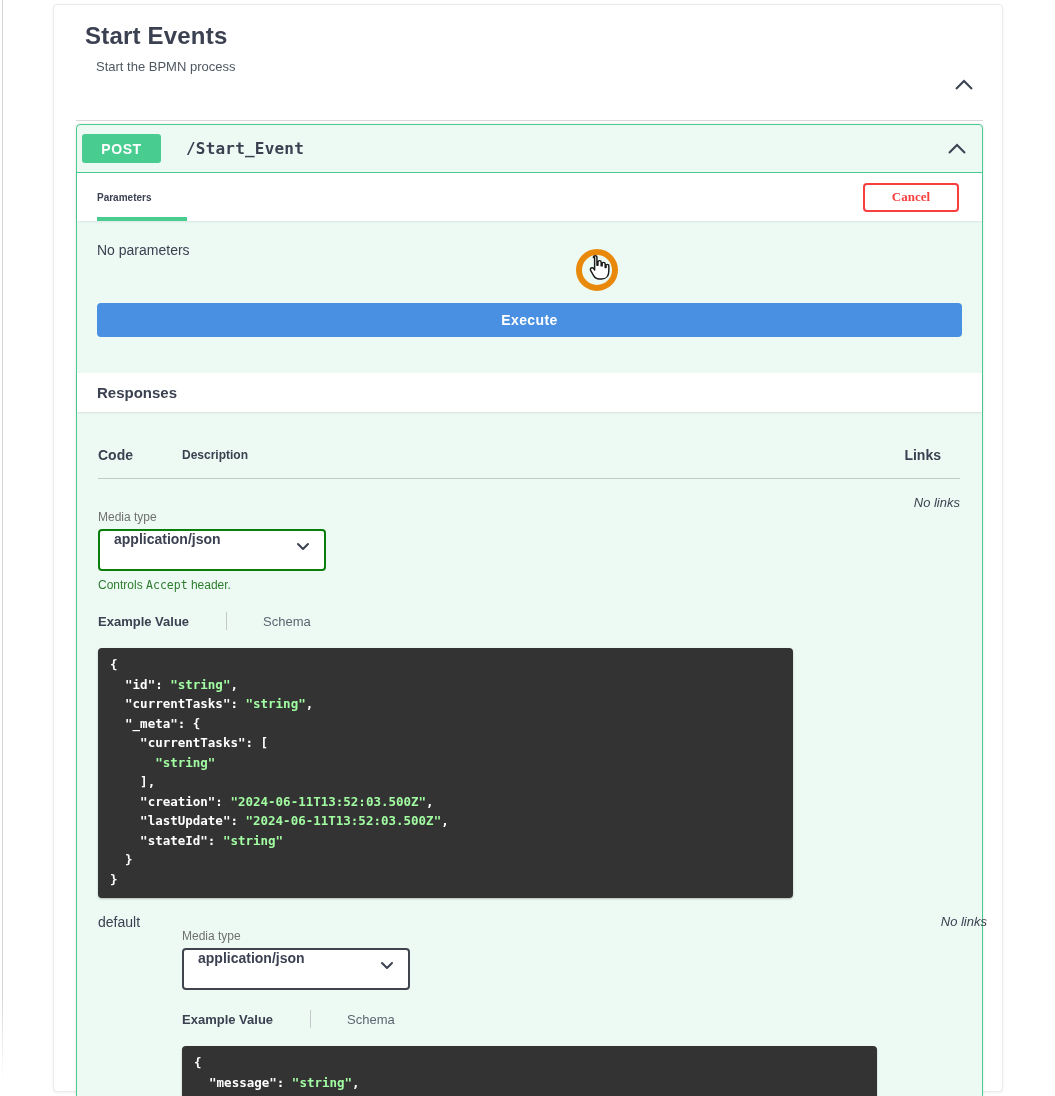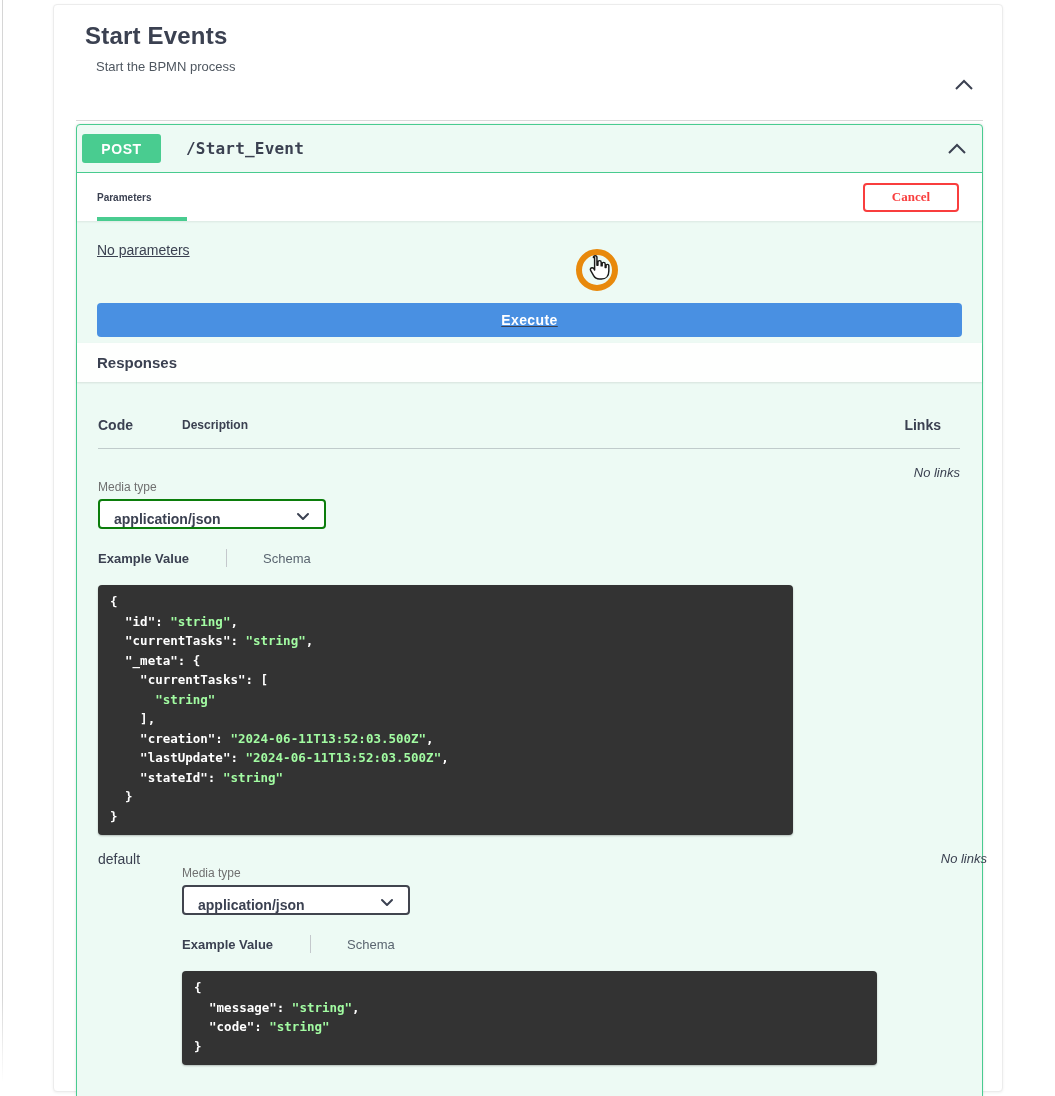--- a/index.html
+++ b/index.html
@@ -55,21 +55,21 @@
     padding: 0 23px 0 20px; box-shadow: 0 1px 2px rgba(0,0,0,.08); position: relative; }
   .tab-item { position: relative; height: 100%; display: flex; align-items: center; cursor: pointer; }
   .tab-label { font-size: 10px; font-weight: bold; color: var(--ink); }
   .tab-underline { position: absolute; left: 0; bottom: 0; width: 90px; height: 4px;
     background: var(--method-green); }
   .cancel-btn { margin-left: auto; width: 96px; height: 29px; background: transparent;
     border: 2px solid var(--cancel-red); border-radius: 4px; color: var(--cancel-red);
     font-size: 13px; font-weight: bold; cursor: pointer; font-family: Liberation Serif, serif; }
 
   
-  .params-body { padding: 21px 20px 6px; text-decoration: underline; }
+  .params-body { padding: 21px 20px 36px; }
   .no-params { font-size: 14px; color: var(--ink); }
   .execute-row { margin-top: 45px; position: relative; }
   .execute-btn { display: block; width: 865px; height: 34px; background: var(--execute-blue);
     border: none; border-radius: 4px; color: #fff; font-size: 14px; font-weight: bold;
     letter-spacing: .4px; cursor: pointer; font-family: "Liberation Sans", sans-serif; }
 
   
   .responses-header { height: 39px; background: rgba(255,255,255,.9); display: flex;
     align-items: center; padding: 0 20px; box-shadow: 0 1px 2px rgba(0,0,0,.1); }
   .responses-title { font-size: 15px; font-weight: bold; color: var(--ink); }
@@ -81,23 +81,23 @@
   .col-desc { flex: 1; }
   .head-desc { font-size: 12px; font-weight: bold; color: var(--ink); padding-bottom: 1px; }
   .col-links { width: 110px; flex: none; text-align: right; }
   .head-links { font-size: 14px; font-weight: bold; color: var(--ink); padding-right: 19px; }
   .head-rule { height: 1px; background: rgba(59,65,81,.25); margin-top: 15px; }
 
   .response-row { display: flex; padding-top: 16px; }
   .no-links { font-size: 13px; font-style: italic; color: var(--ink); }
 
   .media-label { margin-top: 15px; font-size: 12px; color: var(--muted); }
-  .media-select { margin-top: 5px; width: 228px; height: 30px; background: #fff;
+  .media-select { margin-top: 5px; width: 228px; height: 42px; background: #fff;
     border: 2px solid var(--select-dark-border); border-radius: 4px; display: flex;
-    align-items: flex-end; padding: 0 14px; cursor: pointer; position: relative; }
+    align-items: flex-start; padding: 0 14px; cursor: pointer; position: relative; }
   .media-select.accept-controller { border-color: var(--select-green-border); }
   .media-select-value { font-size: 14px; font-weight: bold; color: var(--ink); }
   .select-chevron { position: absolute; right: 14px; top: 7px; }
 
   .accept-note { margin-top: 7px; font-size: 12px; color: var(--accept-green); }
   .accept-note .mono { font-family: "DejaVu Sans Mono", monospace; font-size: 11.5px; }
 
   .example-tabs { margin-top: 20px; display: flex; align-items: center; gap: 25px; }
   .tab-example { font-size: 13px; font-weight: bold; color: var(--ink); cursor: pointer; }
   .tab-sep { width: 1px; height: 18px; background: #c4c8cc; margin: 0 11px 0 12px; }
@@ -181,20 +181,21 @@
 
       <div class="response-row">
         <div class="col-desc">
           <div class="media-label">Media type</div>
           <div class="media-select accept-controller">
             <span class="media-select-value">application/json</span>
             <svg class="select-chevron" width="14" height="16" viewBox="0 0 14 16">
                 <path d="M2 6 L7 11 L12 6" fill="none" stroke="#3b4151" stroke-width="2" stroke-linecap="round" stroke-linejoin="round"></path>
               </svg>
           </div>
+          <div class="accept-note"><span>Controls </span><span class="mono">Accept</span><span> header.</span></div>
           <div class="example-tabs">
             <span class="tab-example">Example Value</span>
             <span class="tab-sep"></span>
             <span class="tab-schema">Schema</span>
           </div>
           <div class="code-block">
               <div class="code-line"><span class="tok-p">{</span></div>
               <div class="code-line"><span class="tok-k">  "id"</span><span class="tok-p">: </span><span class="tok-s">"string"</span><span class="tok-p">,</span></div>
               <div class="code-line"><span class="tok-k">  "currentTasks"</span><span class="tok-p">: </span><span class="tok-s">"string"</span><span class="tok-p">,</span></div>
               <div class="code-line"><span class="tok-k">  "_meta"</span><span class="tok-p">: {</span></div>

